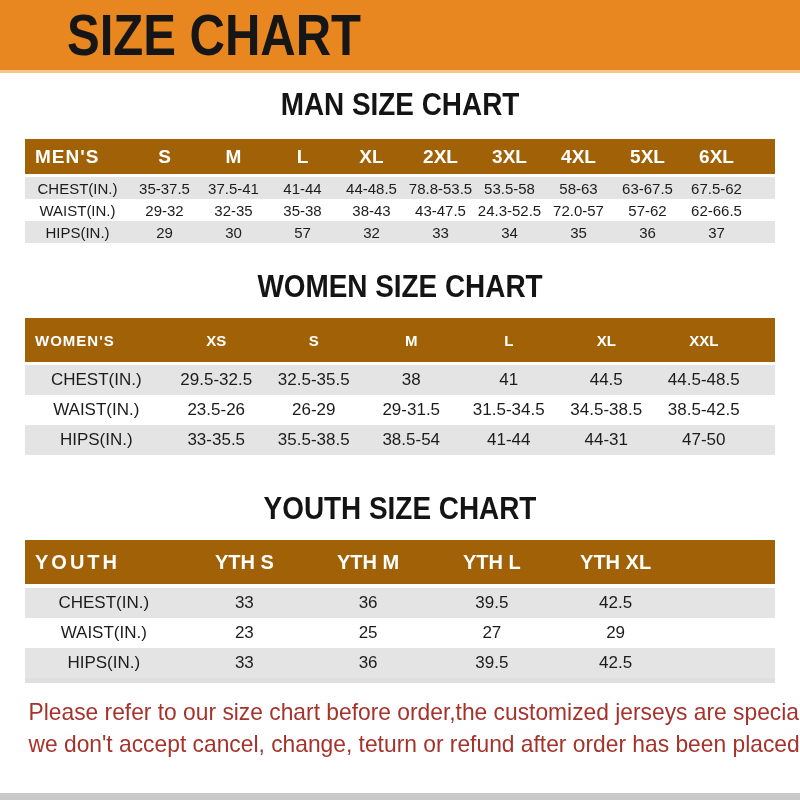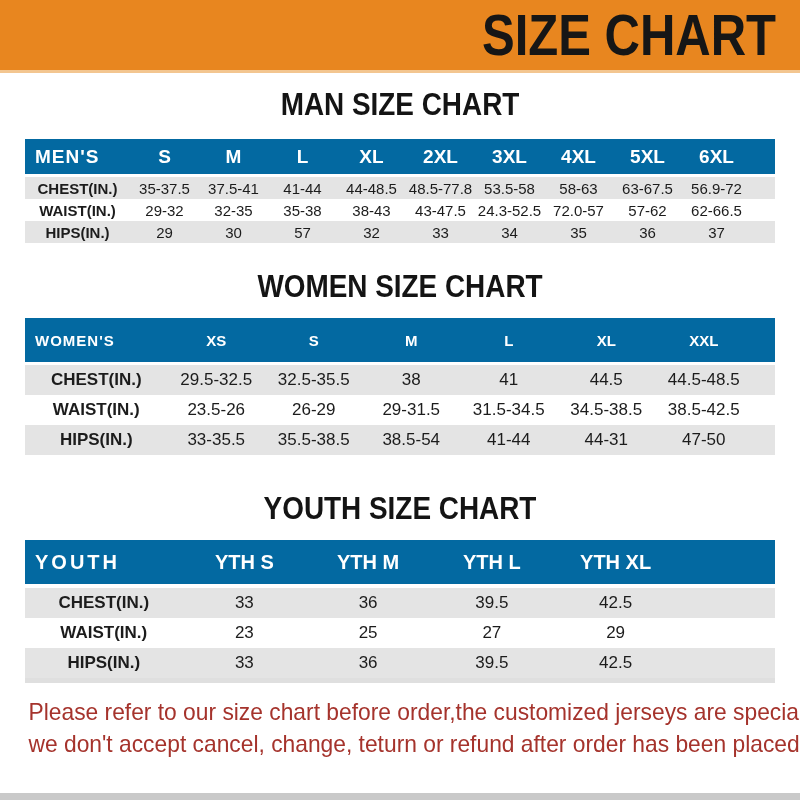--- a/index.html
+++ b/index.html
@@ -8,21 +8,21 @@
     position:relative; overflow:hidden;
     background:#ffffff;
     font-family:"Liberation Sans", sans-serif;
     color:#1c1c1c;
   }
   
   .banner {
     height:70px;
     background:#E8861F;
     border-bottom:3px solid #F3C690;
-    display:flex; align-items:center; justify-content:flex-end;padding-left:43px;
+    display:flex; align-items:center; justify-content:flex-start;padding-left:43px;
   }
   .banner-title {
     font-size:57px; font-weight:800; color:#161616;
     letter-spacing:0px; line-height:1;
     transform:scaleX(0.86); transform-origin:center;
     white-space:nowrap;
   }
   
   .section-title {
     text-align:center;
@@ -37,30 +37,30 @@
   
   table {
     width:750px; margin:0 auto;
     border-collapse:collapse; table-layout:fixed;
   }
   #mens-table   { margin-top:16px; }
   #womens-table { margin-top:13px; }
   #youth-table  { margin-top:13px; }
   th, td { text-align:center; vertical-align:middle; padding:0; overflow:hidden; white-space:nowrap; }
   thead th {
-    background:#0369a1; color:#ffffff;
+    background:#a16207; color:#ffffff;
     border-bottom:3px solid #ffffff;
   }
   thead th.tbl-label {
     text-align:left; padding-left:10px;
     font-weight:800; font-size:23px; letter-spacing:1px;
   }
   tbody tr:nth-child(odd) th, tbody tr:nth-child(odd) td { background:#E4E4E4; }
   tbody tr:nth-child(even) th, tbody tr:nth-child(even) td { background:#ffffff; }
-  tbody th { font-weight:700; }
+  tbody th { font-weight:400; }
   
   #mens-table thead th { height:35px; font-size:19px; font-weight:600; }
   #mens-table tbody th, #mens-table tbody td { height:22px; font-size:15px; }
   
   #womens-table thead th { height:44px; font-size:15px; font-weight:600; }
   #womens-table tbody th, #womens-table tbody td { height:30px; font-size:17px; }
   
   #youth-table thead th { height:44px; font-size:20px; font-weight:600; border-bottom-width:4px; }
   #youth-table thead th.tbl-label { letter-spacing:3px; }
   #youth-table tbody th, #youth-table tbody td { height:30px; font-size:17px; }
@@ -117,25 +117,25 @@
       <th></th>
     </tr>
   </thead>
   <tbody>
     <tr>
       <th>CHEST(IN.)</th>
       <td>35-37.5</td>
       <td>37.5-41</td>
       <td>41-44</td>
       <td>44-48.5</td>
-      <td>48.5-77.8</td>
+      <td>78.8-53.5</td>
       <td>53.5-58</td>
       <td>58-63</td>
       <td>63-67.5</td>
-      <td>56.9-72</td>
+      <td>67.5-62</td>
       <td></td>
     </tr>
     <tr>
       <th>WAIST(IN.)</th>
       <td>29-32</td>
       <td>32-35</td>
       <td>35-38</td>
       <td>38-43</td>
       <td>43-47.5</td>
       <td>24.3-52.5</td>

